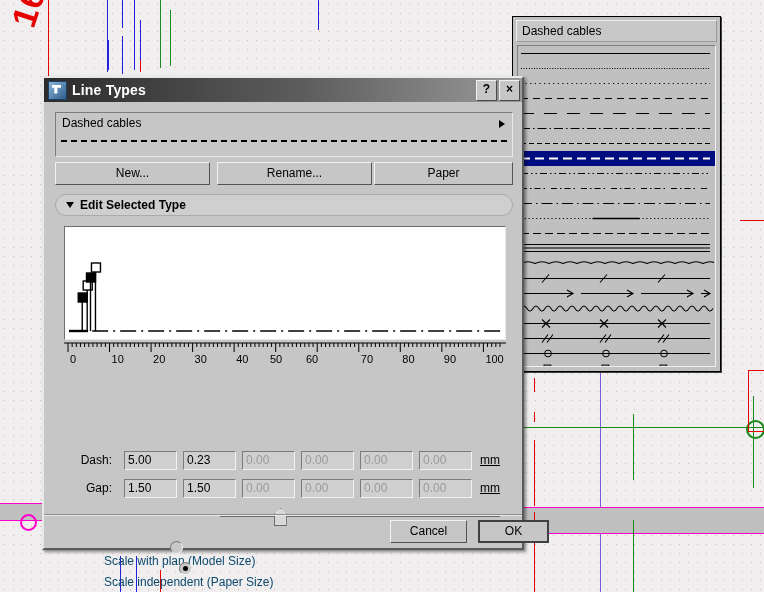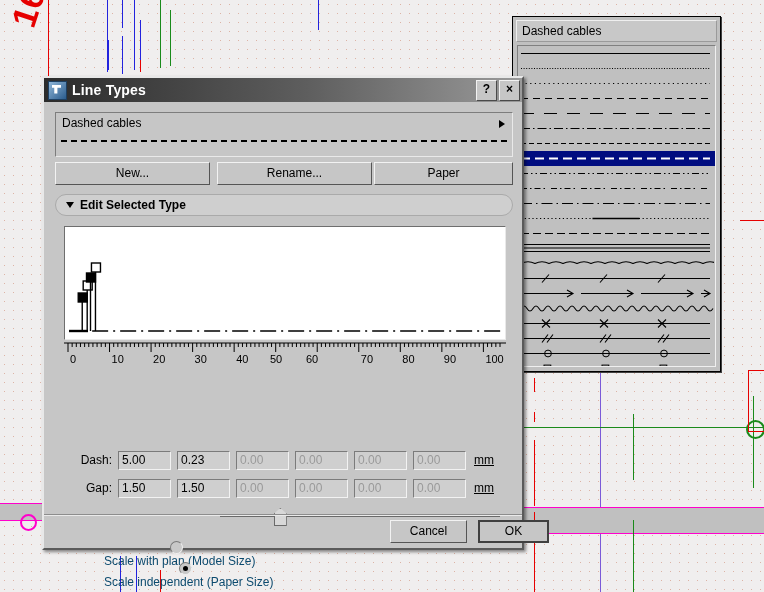--- a/index.html
+++ b/index.html
@@ -72,21 +72,21 @@
     border-top:6px solid #000;border-left:4px solid transparent;border-right:4px solid transparent;}
   #grp .gt{font-weight:bold;font-size:12px;color:#000;}
   
   #prev{position:absolute;left:20px;top:148px;width:442px;height:114px;background:#fff;
     border:1px solid;border-color:#6e6e6e #e9e9e9 #e9e9e9 #6e6e6e;box-sizing:border-box;}
   #ruler{position:absolute;left:20px;top:264px;width:442px;height:14px;}
   #rulerlabels{position:absolute;left:20px;top:275px;width:450px;height:14px;}
   .rlab{position:absolute;font-size:11px;color:#000;}
   
   .frow{position:absolute;height:20px;display:flex;align-items:center;}
-  .flab{width:48px;text-align:right;font-size:12px;color:#000;margin-right:6px;}
+  .flab{width:48px;text-align:right;font-size:12px;color:#000;margin-right:12px;}
   .fld{width:53px;height:19px;margin-right:6px;background:#cfcfcf;
     border:1px solid;border-color:#7b7b7b #f2f2f2 #f2f2f2 #7b7b7b;box-sizing:border-box;
     font-family:"Liberation Sans",sans-serif;font-size:12px;color:#000;padding:0 3px;line-height:17px;}
   .fld.dis{color:#9a9a9a;}
   .unit{font-size:12px;color:#000;margin-left:2px;text-decoration:underline;}
   
   #slider{position:absolute;left:176px;top:430px;width:280px;height:16px;}
   #slider .track{position:absolute;left:0;top:7px;width:280px;height:2px;background:#6a6a6a;}
   #slider .thumb{position:absolute;left:58px;top:0;width:11px;height:16px;background:#d8d8d8;
     border:1px solid #6a6a6a;clip-path:polygon(50% 0,100% 32%,100% 100%,0 100%,0 32%);cursor:pointer;}

